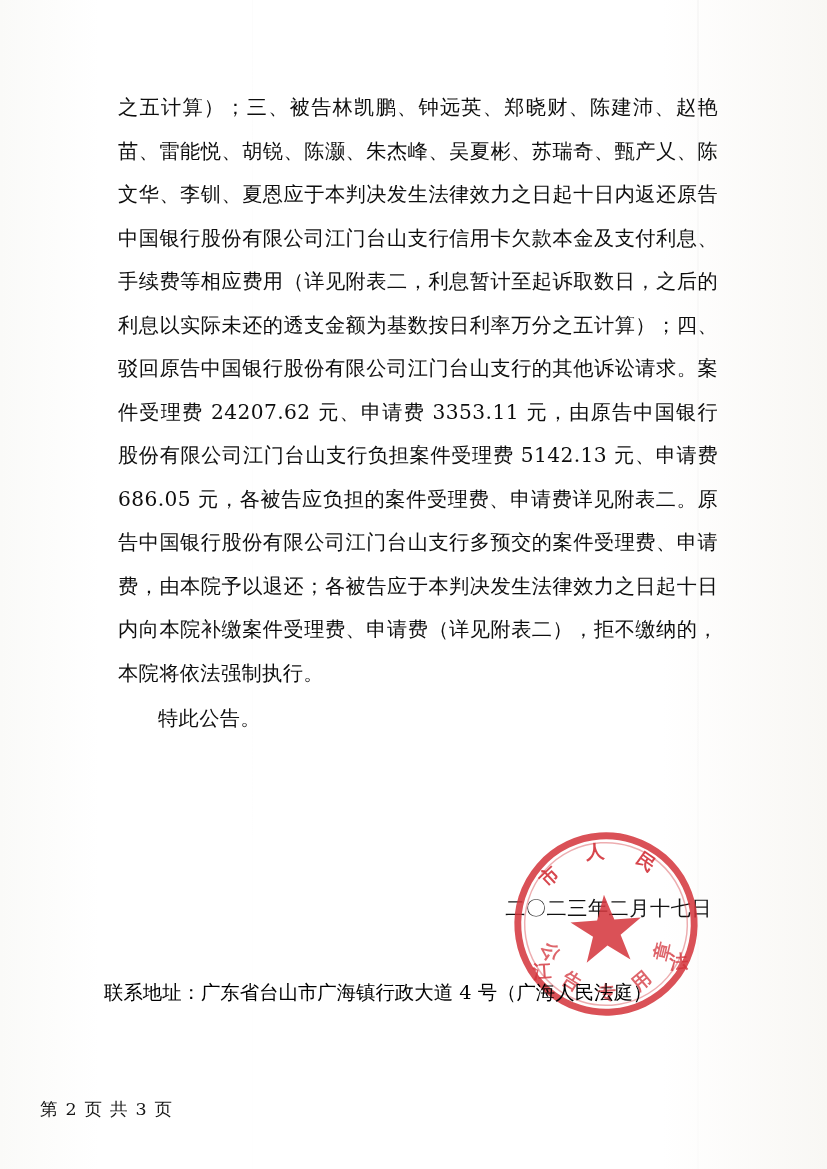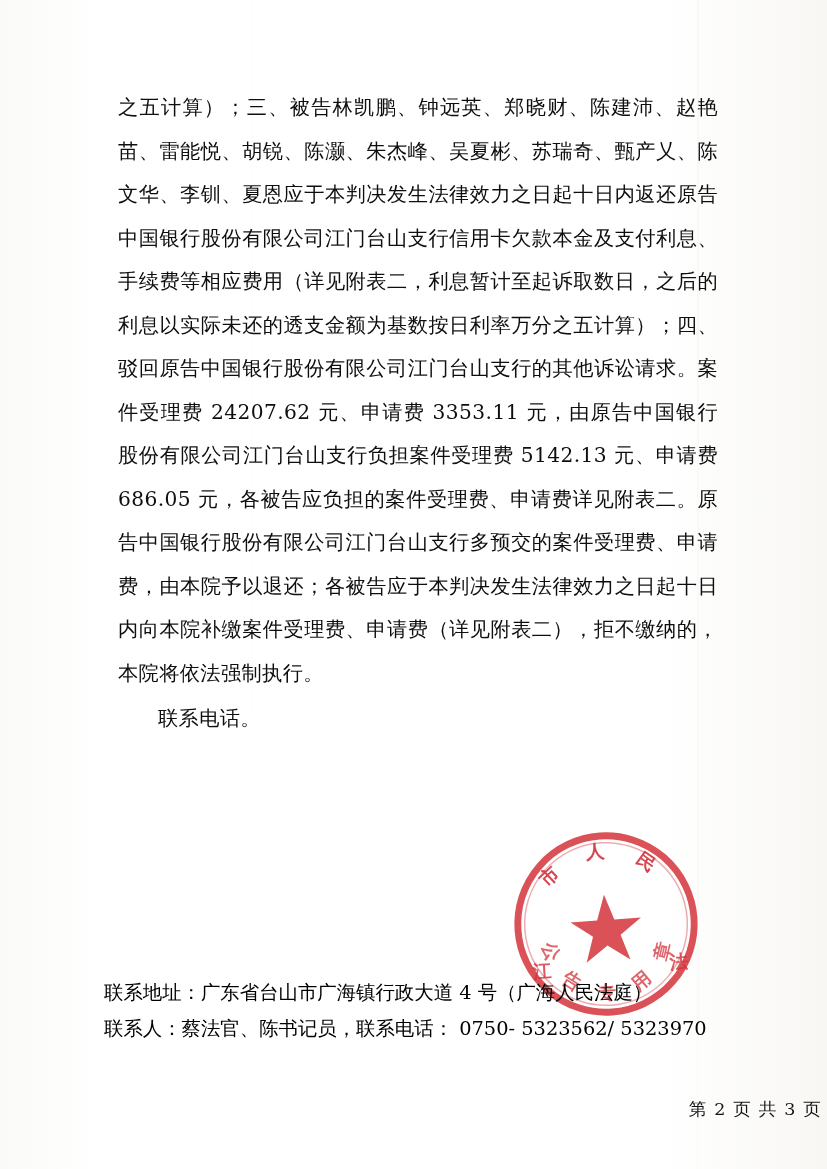--- a/index.html
+++ b/index.html
@@ -80,24 +80,25 @@
     font-size: 19.4px;
     line-height: 36px;
     color: #000000;
   }
 
   .footer-page {
     position: absolute;
     left: 0;
     right: 0;
     top: 1097px;
-    text-align: right;
+    text-align: left;
     font-size: 17.5px;
     letter-spacing: 1.2px;
     color: #141414;
+    padding-left: 40px;
   }
 
   
   .seal {
     position: absolute;
     left: 508px;
     top: 826px;
     width: 196px;
     height: 196px;
     pointer-events: none;
@@ -115,23 +116,24 @@
 <body>
 
 <div class="paper"></div>
 <div class="scan-fold f1"></div>
 <div class="scan-fold f2"></div>
 
 <div class="page">
 
   <div class="body-text">
     <p class="para">之五计算）；三、被告林凯鹏、钟远英、郑晓财、陈建沛、赵艳苗、雷能悦、胡锐、陈灏、朱杰峰、吴夏彬、苏瑞奇、甄产乂、陈文华、李钏、夏恩应于本判决发生法律效力之日起十日内返还原告中国银行股份有限公司江门台山支行信用卡欠款本金及支付利息、手续费等相应费用（详见附表二，利息暂计至起诉取数日，之后的利息以实际未还的透支金额为基数按日利率万分之五计算）；四、驳回原告中国银行股份有限公司江门台山支行的其他诉讼请求。案件受理费 24207.62 元、申请费 3353.11 元，由原告中国银行股份有限公司江门台山支行负担案件受理费 5142.13 元、申请费 686.05 元，各被告应负担的案件受理费、申请费详见附表二。原告中国银行股份有限公司江门台山支行多预交的案件受理费、申请费，由本院予以退还；各被告应于本判决发生法律效力之日起十日内向本院补缴案件受理费、申请费（详见附表二），拒不缴纳的，本院将依法强制执行。</p>
-    <p class="para indent">联系电话。</p>
+    <p class="para indent">特此公告。</p>
   </div>
 
+  <div class="date-line">二〇二三年二月十七日</div>
 
   <div class="seal">
     <svg viewBox="0 0 200 200" xmlns="http://www.w3.org/2000/svg">
       <g transform="rotate(-4 100 100)">
         <circle cx="100" cy="100" r="90" fill="none" stroke="#d3323a" stroke-width="7" opacity="0.85"></circle>
         <circle cx="100" cy="100" r="83" fill="none" stroke="#d3323a" stroke-width="1.5" opacity="0.4"></circle>
 
         <polygon points="100,70 108.8,95.9 136,95.9 114.1,112 122.4,138 100,122 77.6,138 85.9,112 64,95.9 91.2,95.9" fill="#d3323a" opacity="0.85"></polygon>
 
         <path id="arcTop" d="M 28 104 A 72 72 0 0 1 172 104" fill="none"></path>
@@ -145,18 +147,17 @@
         </text>
 
         <text class="seal-text" x="22" y="150" opacity="0.8" font-size="18">江</text>
         <text class="seal-text" x="162" y="150" opacity="0.8" font-size="18">法</text>
       </g>
     </svg>
   </div>
 
   <div class="contact-block">
     <div>联系地址：广东省台山市广海镇行政大道 4 号（广海人民法庭）</div>
-    <div>联系人：蔡法官、陈书记员，联系电话： 0750- 5323562/ 5323970</div>
   </div>
 
   <div class="footer-page">第 2 页 共 3 页</div>
 
 </div>
 
 </body></html>

